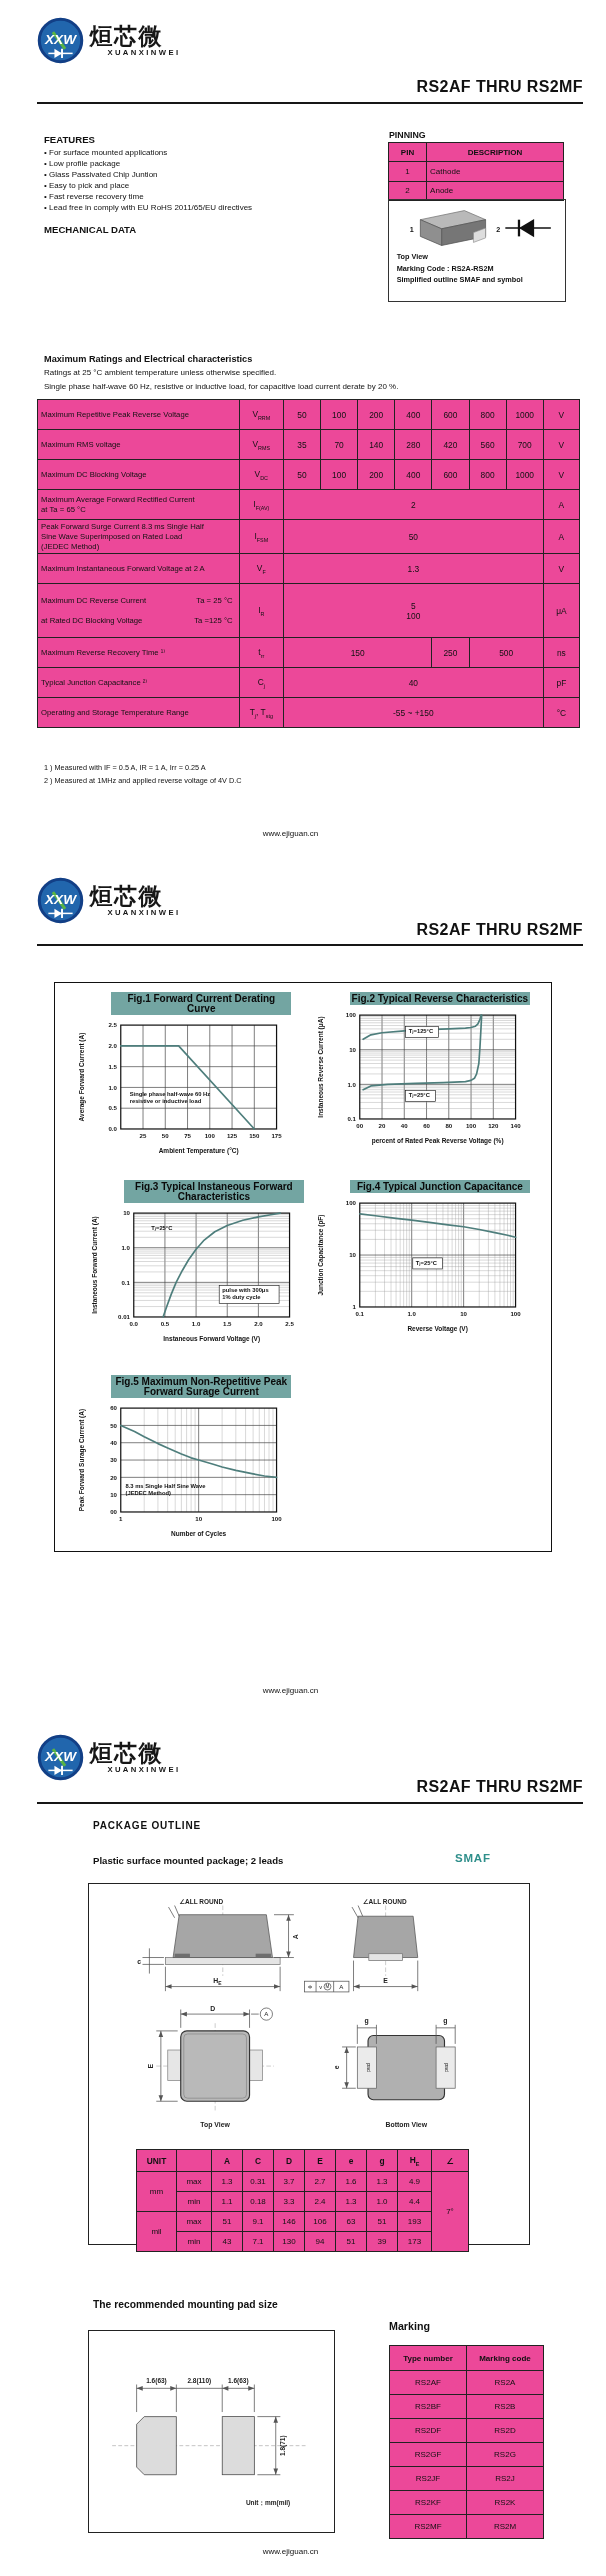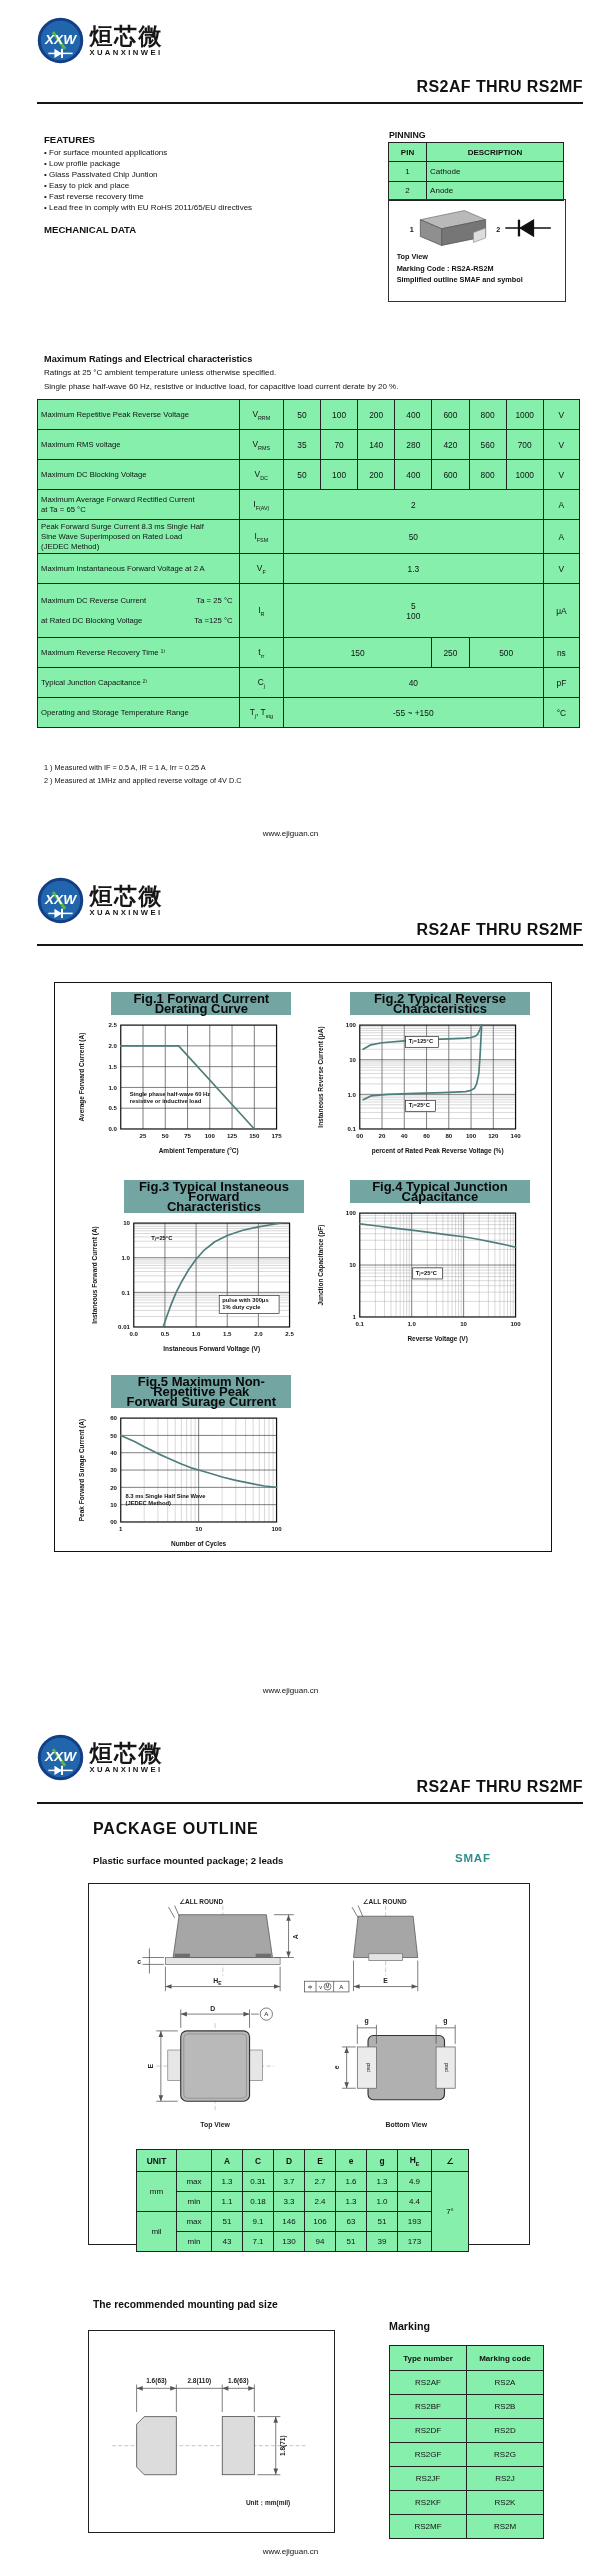--- a/index.html
+++ b/index.html
@@ -3,31 +3,31 @@
 <meta charset="utf-8">
 <style>
   html,body{margin:0;padding:0;background:#888;}
   #page{position:relative;width:607px;height:2576px;background:#fff;margin:0 auto;
         font-family:"Liberation Sans","DejaVu Sans",sans-serif;color:#111;overflow:hidden;}
   .abs{position:absolute;}
   svg text{font-family:"Liberation Sans","DejaVu Sans",sans-serif;}
   
   .logo{display:flex;align-items:center;gap:5.4px;}
   .logo-zh{font-size:23px;font-weight:bold;letter-spacing:1.5px;line-height:1.05;color:#161616;}
-  .logo-en{font-size:7.7px;font-weight:bold;letter-spacing:2.4px;margin-top:0.8px;color:#161616;}
+  .logo-en{font-size:7.7px;font-weight:bold;letter-spacing:2.4px;margin-top:0.8px;color:#161616;margin-left:18px;}
   .doc-title{font-size:16px;font-weight:bold;letter-spacing:0.4px;}
   .rule{height:2.3px;background:#161616;}
   
   .headline div{font-size:10.3px;font-weight:bold;margin-bottom:9.2px;}
   .sec-h{font-size:9.6px;font-weight:bold;margin:11.5px 0 2.3px;}
   .blist div{font-size:8px;line-height:11px;}
   .blist div::before{content:"• ";}
   .pin-label{font-size:8.8px;font-weight:bold;}
   
-  table.t{border-collapse:collapse;border:1.5px solid #222;background:#86efac;}
+  table.t{border-collapse:collapse;border:1.5px solid #222;background:#ec4899;}
   table.t th,table.t td{border:0.8px solid #222;padding:1.5px 3.1px;}
   .pin-table{width:176px;font-size:8px;}
   .pin-table th{height:15.3px;font-size:8px;}
   .pin-table td{height:15.3px;}
   .cc{text-align:center;}
   .dl{text-align:left;padding-left:20px;}
   .symbol-box{border:1.1px solid #333;}
   .cap{font-size:7.3px;font-weight:bold;margin:2.3px 0 0 7.7px;line-height:9.2px;}
   .ratings-h{font-size:9.2px;font-weight:bold;}
   .note{font-size:8px;}
@@ -38,23 +38,23 @@
   .val{text-align:center;font-size:8.4px;white-space:pre-line;}
   .sym{text-align:center;font-size:8.4px;}
   sub{font-size:5.4px;}
   .ir-line{display:flex;justify-content:space-between;padding-right:3.1px;}
   .fnote div{font-size:7.3px;line-height:13px;}
   .footer{width:581px;text-align:center;font-size:8px;}
   
   .figbox{border:1.5px solid #111;}
   .figcell{position:absolute;width:227px;}
   .fig-band{margin:0 12.2px 3.8px 35px;background:#73a5a2;text-align:center;font-weight:bold;
-            font-size:13px;line-height:10px;padding:1.5px 1.5px;color:#0a0a0a;}
+            font-size:10px;line-height:10px;padding:1.5px 1.5px;color:#0a0a0a;}
   
-  .pkg-h{font-size:16px;font-weight:bold;letter-spacing:0.8px;}
+  .pkg-h{font-size:10px;font-weight:bold;letter-spacing:0.8px;}
   .pkg-sub{font-size:9.6px;font-weight:bold;}
   .smaf{font-size:11.5px;font-weight:bold;letter-spacing:0.8px;color:#2f8f8b;}
   .outbox,.padbox{border:1.5px solid #222;}
   .dim-table{font-size:8px;text-align:center;table-layout:fixed;}
   .dim-table th{height:18.4px;font-size:8.4px;}
   .dim-table td{height:16px;}
   .pad-h{font-size:10.3px;font-weight:bold;}
   .mark-h{font-size:10.7px;font-weight:bold;}
   .marking-table{font-size:8px;text-align:center;table-layout:fixed;}
   .marking-table th{height:21.4px;}

